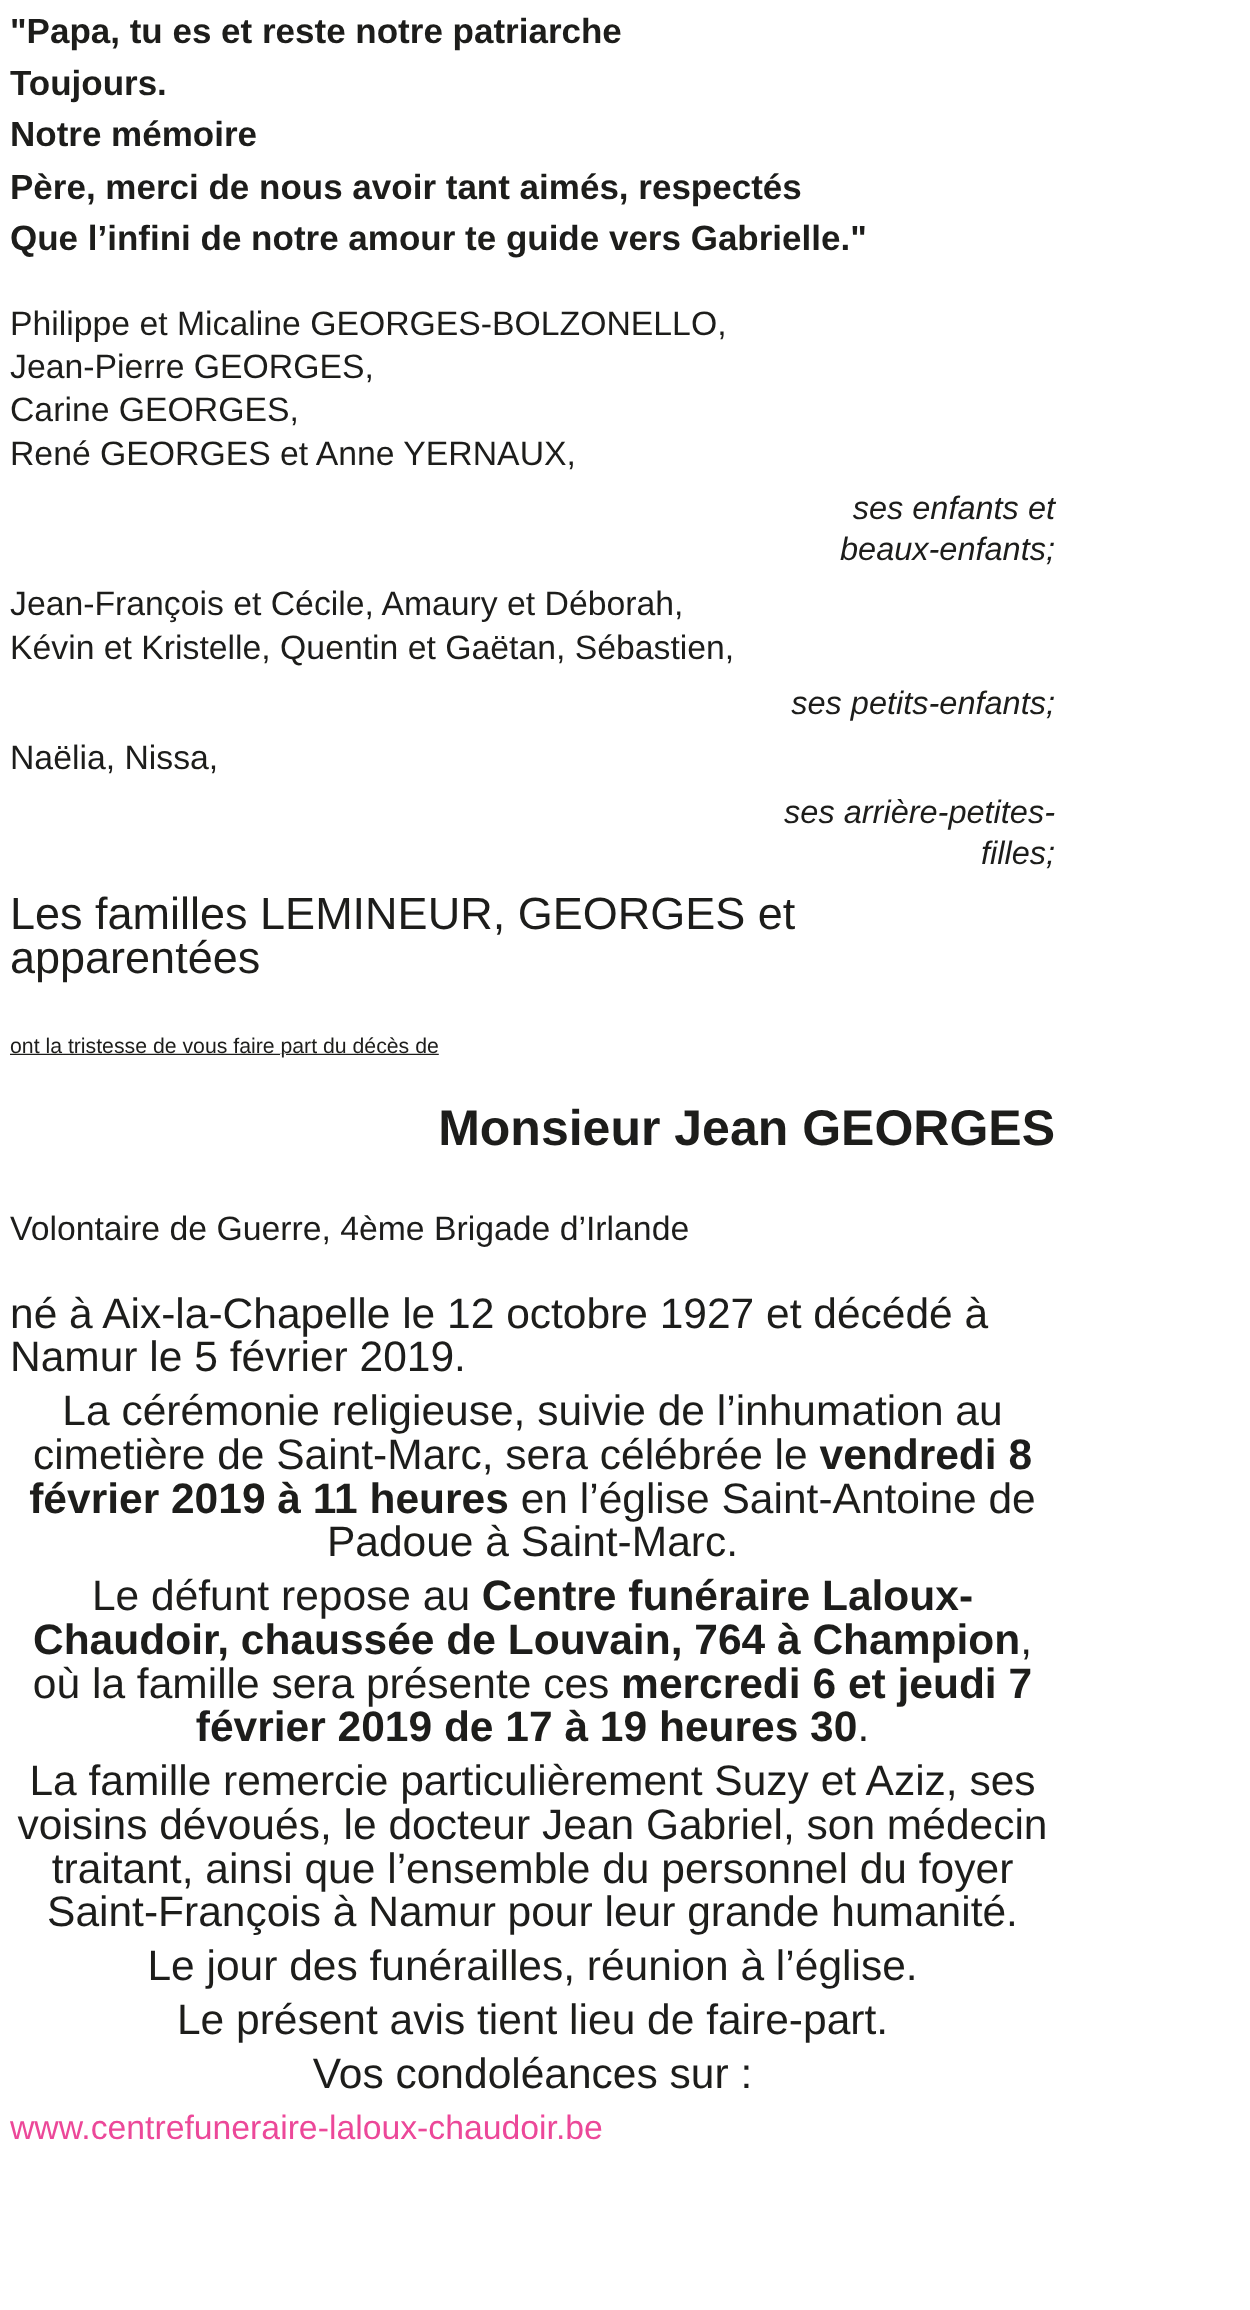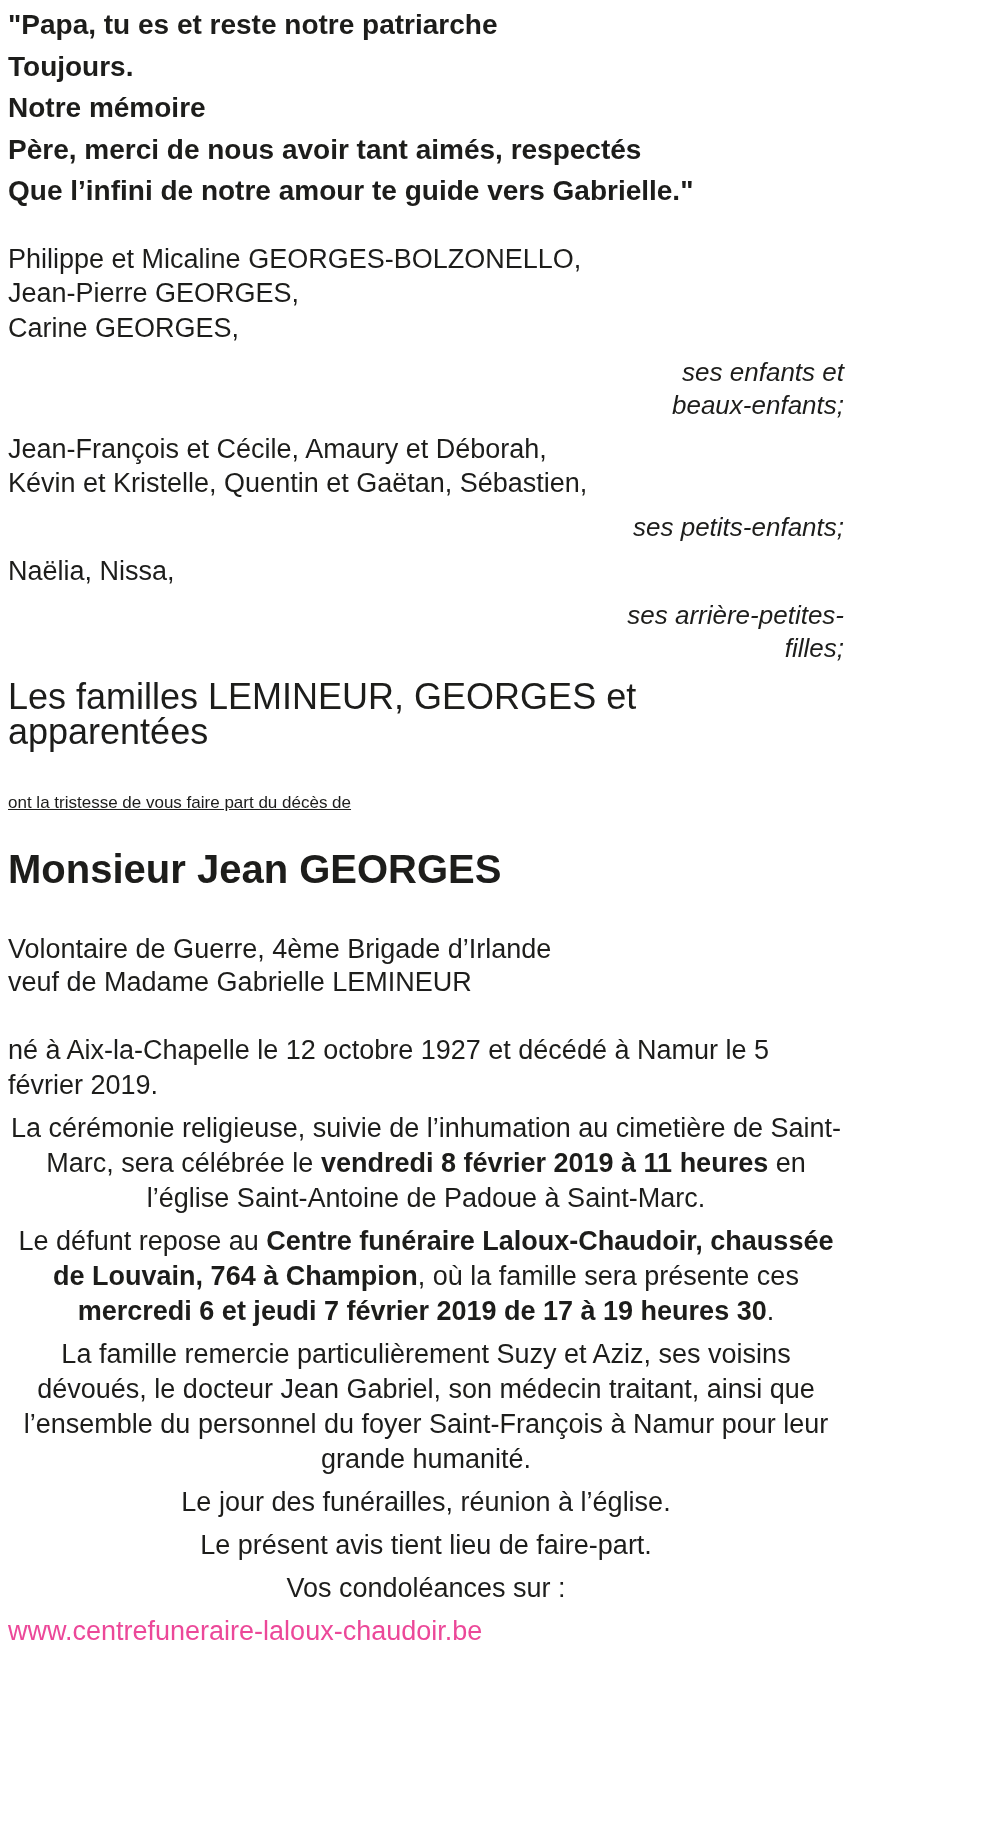--- a/index.html
+++ b/index.html
@@ -56,35 +56,36 @@
     margin: 34px 0 0 0;
     text-decoration: underline;
   }
   
   .deceased-name {
     font-size: 40px;
     font-weight: 700;
     line-height: 1.1;
     margin: 27px 0 0 0;
     letter-spacing: 0;
+    text-align: right;
   }
   .deceased-titles {
     margin-top: 42px;
   }
   .title-line {
     font-size: 27px;
     line-height: 33px;
     margin: 0;
   }
   
   .body-paragraphs {
     margin-top: 34px;
   }
   .para {
-    font-size: 27px;
+    font-size: 34px;
     line-height: 35px;
     margin: 0 0 0 0;
   }
   .para + .para {
     margin-top: 8px;
     text-align: center;
   }
   .para strong {
     font-weight: 700;
   }
@@ -109,20 +110,21 @@
     <p class="quote-line">Père, merci de nous avoir tant aimés, respectés</p>
     <p class="quote-line">Que l’infini de notre amour te guide vers Gabrielle."</p>
   </section>
 
   <section>
 
     <div>
       <p class="name-line">Philippe et Micaline GEORGES-BOLZONELLO,</p>
       <p class="name-line">Jean-Pierre GEORGES,</p>
       <p class="name-line">Carine GEORGES,</p>
+      <p class="name-line">René GEORGES et Anne YERNAUX,</p>
     </div>
 
     <div class="role-block">
       <p class="role-label">ses enfants et</p>
       <p class="role-label">beaux-enfants;</p>
     </div>
 
     <div>
       <p class="name-line">Jean-François et Cécile, Amaury et Déborah,</p>
       <p class="name-line">Kévin et Kristelle, Quentin et Gaëtan, Sébastien,</p>
@@ -144,21 +146,20 @@
     <p class="families-line">Les familles LEMINEUR, GEORGES et apparentées</p>
 
   </section>
 
   <p class="announcement">ont la tristesse de vous faire part du décès de</p>
 
   <h1 class="deceased-name">Monsieur Jean GEORGES</h1>
 
   <div class="deceased-titles">
     <p class="title-line">Volontaire de Guerre, 4ème Brigade d’Irlande</p>
-    <p class="title-line">veuf de Madame Gabrielle LEMINEUR</p>
   </div>
 
   <section class="body-paragraphs">
 
     <p class="para">né à Aix-la-Chapelle le 12 octobre 1927 et décédé à Namur le 5 février 2019.</p>
 
     <p class="para"><span>La cérémonie religieuse, suivie de l’inhumation au cimetière de Saint-Marc, sera célébrée le </span><strong>vendredi 8 février 2019 à 11 heures</strong><span> en l’église Saint-Antoine de Padoue à Saint-Marc.</span></p>
 
     <p class="para"><span>Le défunt repose au </span><strong>Centre funéraire Laloux-Chaudoir, chaussée de Louvain, 764 à Champion</strong><span>, où la famille sera présente ces </span><strong>mercredi 6 et jeudi 7 février 2019 de 17 à 19 heures 30</strong><span>.</span></p>
 

